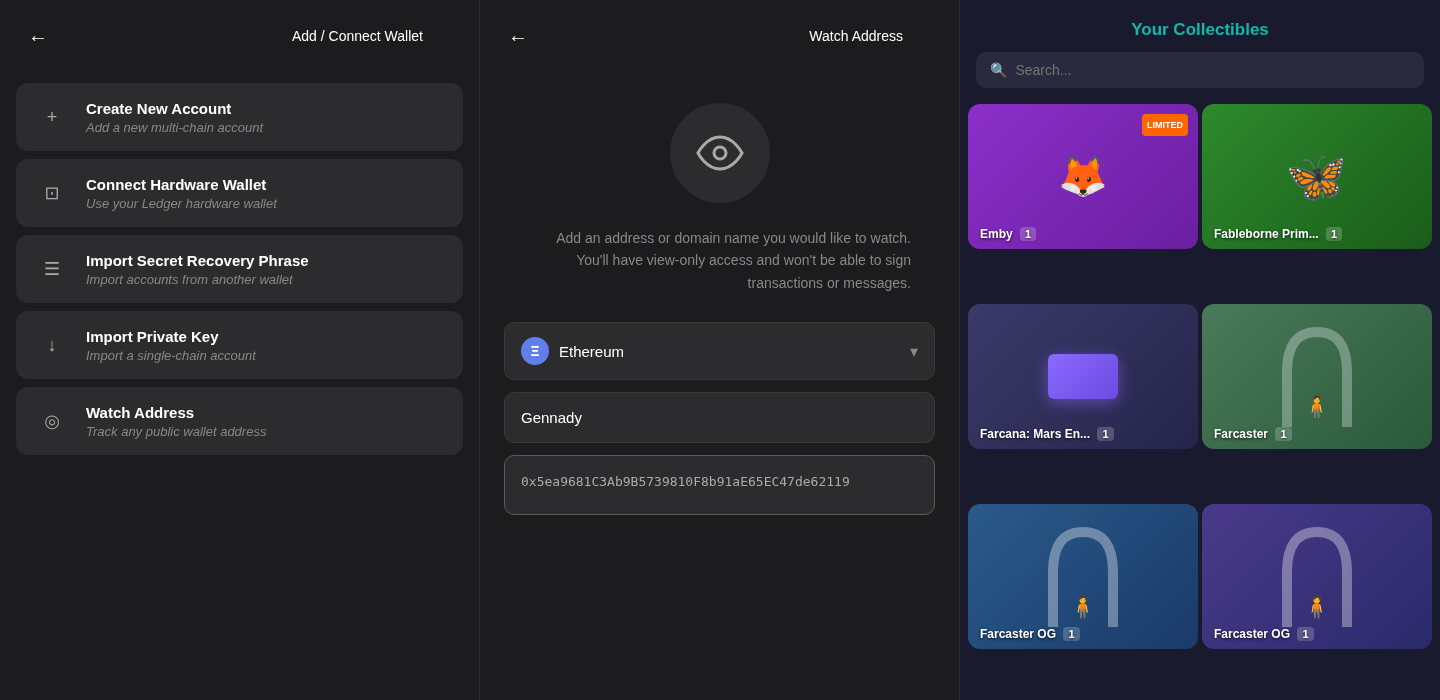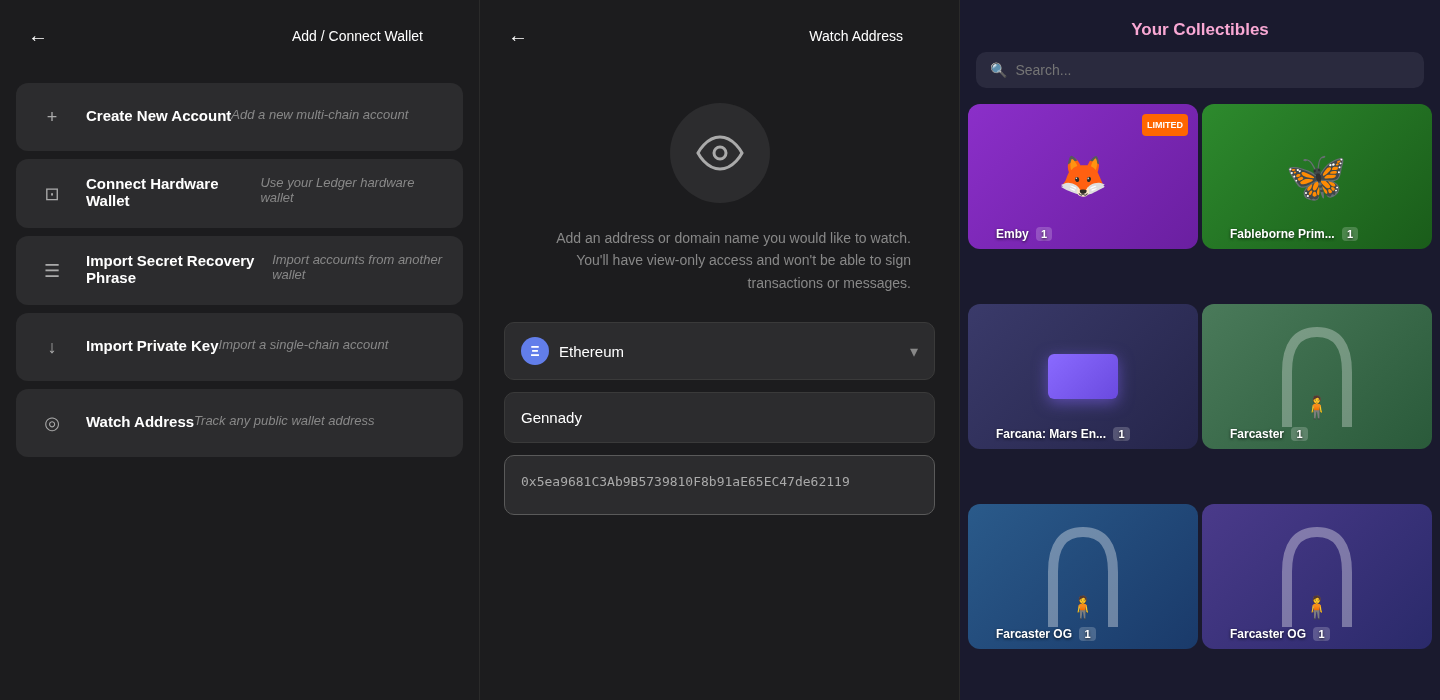--- a/index.html
+++ b/index.html
@@ -72,21 +72,21 @@
       display: flex;
       align-items: center;
       justify-content: center;
       color: #aaa;
       font-size: 18px;
       flex-shrink: 0;
     }
 
     .menu-text {
       display: flex;
-      flex-direction: row;
+      flex-direction: column;
     }
 
     .menu-item-title {
       color: #fff;
       font-size: 15px;
       font-weight: 600;
       margin-bottom: 3px;
     }
 
     .menu-item-sub {
@@ -204,21 +204,21 @@
     .panel3 {
       flex: 1;
       height: 700px;
       background: #1a1a2e;
       display: flex;
       flex-direction: column;
       overflow: hidden;
     }
 
     .collectibles-header {
-      color: #f9a8d4;
+      color: #14b8a6;
       font-size: 17px;
       font-weight: 600;
       text-align: center;
       padding: 20px 24px 12px;
     }
 
     .search-bar {
       margin: 0 16px 16px;
       background: #2a2a3e;
       border-radius: 10px;
@@ -288,21 +288,21 @@
       background: linear-gradient(135deg, #2a5a8a, #1a3a6a);
     }
 
     .card-farcaster-og2 {
       background: linear-gradient(135deg, #4a3a8a, #2a2a6a);
     }
 
     .collectible-label {
       position: absolute;
       bottom: 8px;
-      left: 28px;
+      left: 12px;
       color: #fff;
       font-size: 12px;
       font-weight: 600;
       text-shadow: 0 1px 3px rgba(0,0,0,0.8);
     }
 
     .collectible-count {
       background: rgba(255,255,255,0.2);
       border-radius: 4px;
       padding: 1px 5px;

